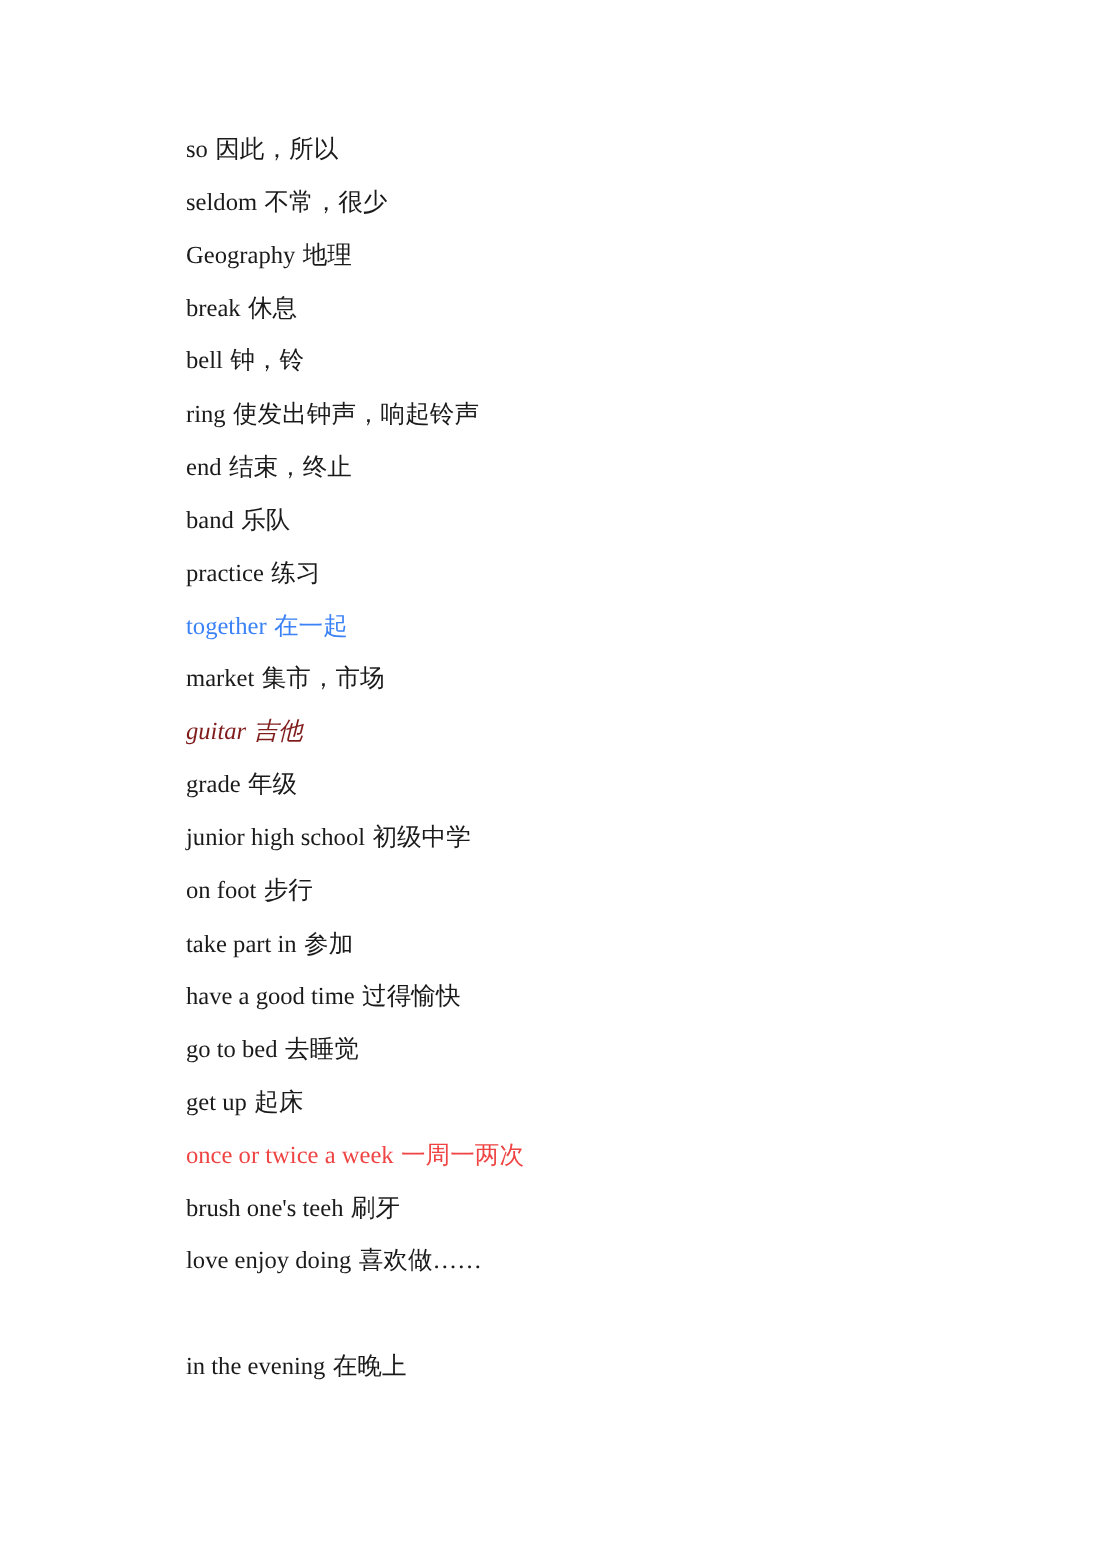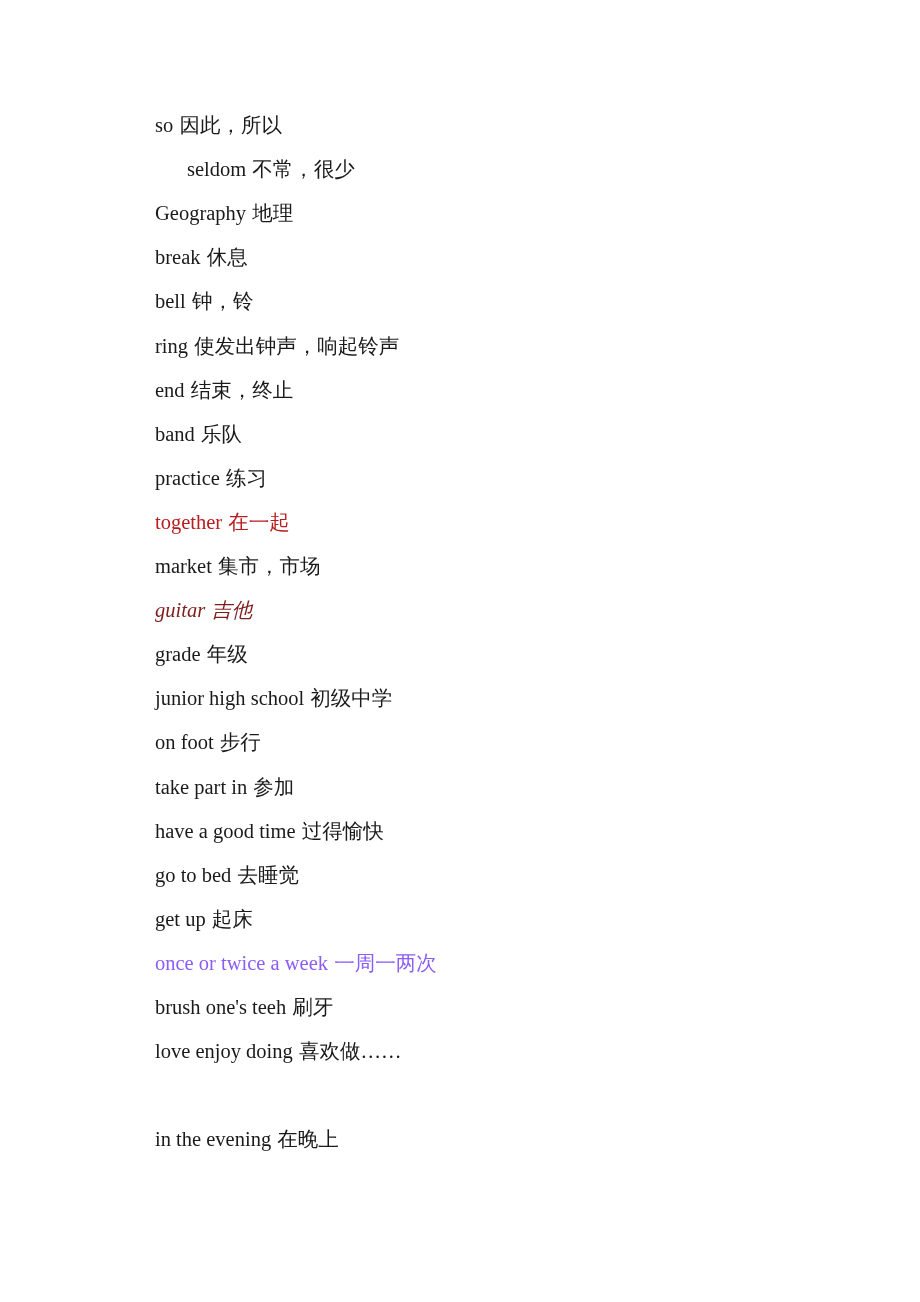--- a/index.html
+++ b/index.html
@@ -63,37 +63,37 @@
   }
 </style>
 </head>
 <body>
 
 <div id="page" style="background: rgb(255, 255, 255);">
 
 
   <ul id="vocab-list">
       <li class="vocab-line" style="top: 110px; left: 155px; color: rgb(26, 26, 26);"><span class="term">so</span><span class="gloss">因此，所以</span></li>
-      <li class="vocab-line" style="top: 154.1px; left: 155px; color: rgb(26, 26, 26); margin-left: 32px;"><span class="term">seldom</span><span class="gloss">不常，很少</span></li>
+      <li class="vocab-line" style="top: 154.1px; left: 155px; color: rgb(26, 26, 26);"><span class="term">seldom</span><span class="gloss">不常，很少</span></li>
       <li class="vocab-line" style="top: 198.2px; left: 155px; color: rgb(26, 26, 26);"><span class="term">Geography</span><span class="gloss">地理</span></li>
       <li class="vocab-line" style="top: 242.3px; left: 155px; color: rgb(26, 26, 26);"><span class="term">break</span><span class="gloss">休息</span></li>
       <li class="vocab-line" style="top: 286.4px; left: 155px; color: rgb(26, 26, 26);"><span class="term">bell</span><span class="gloss">钟，铃</span></li>
       <li class="vocab-line" style="top: 330.5px; left: 155px; color: rgb(26, 26, 26);"><span class="term">ring</span><span class="gloss">使发出钟声，响起铃声</span></li>
       <li class="vocab-line" style="top: 374.6px; left: 155px; color: rgb(26, 26, 26);"><span class="term">end</span><span class="gloss">结束，终止</span></li>
       <li class="vocab-line" style="top: 418.7px; left: 155px; color: rgb(26, 26, 26);"><span class="term">band</span><span class="gloss">乐队</span></li>
       <li class="vocab-line" style="top: 462.8px; left: 155px; color: rgb(26, 26, 26);"><span class="term">practice</span><span class="gloss">练习</span></li>
-      <li class="vocab-line" style="top: 506.9px; left: 155px; color: #b91c1c;"><span class="term">together</span><span class="gloss">在一起</span></li>
+      <li class="vocab-line" style="top: 506.9px; left: 155px; color: #3b82f6;"><span class="term">together</span><span class="gloss">在一起</span></li>
       <li class="vocab-line" style="top: 551px; left: 155px; color: rgb(26, 26, 26);"><span class="term">market</span><span class="gloss">集市，市场</span></li>
       <li class="vocab-line" style="top: 595.1px; left: 155px; color: #7f1d1d; font-style: italic;"><span class="term">guitar</span><span class="gloss">吉他</span></li>
       <li class="vocab-line" style="top: 639.2px; left: 155px; color: rgb(26, 26, 26);"><span class="term">grade</span><span class="gloss">年级</span></li>
       <li class="vocab-line" style="top: 683.3px; left: 155px; color: rgb(26, 26, 26);"><span class="term">junior high school</span><span class="gloss">初级中学</span></li>
       <li class="vocab-line" style="top: 727.4px; left: 155px; color: rgb(26, 26, 26);"><span class="term">on foot</span><span class="gloss">步行</span></li>
       <li class="vocab-line" style="top: 771.5px; left: 155px; color: rgb(26, 26, 26);"><span class="term">take part in</span><span class="gloss">参加</span></li>
       <li class="vocab-line" style="top: 815.6px; left: 155px; color: rgb(26, 26, 26);"><span class="term">have a good time</span><span class="gloss">过得愉快</span></li>
       <li class="vocab-line" style="top: 859.7px; left: 155px; color: rgb(26, 26, 26);"><span class="term">go to bed</span><span class="gloss">去睡觉</span></li>
       <li class="vocab-line" style="top: 903.8px; left: 155px; color: rgb(26, 26, 26);"><span class="term">get up</span><span class="gloss">起床</span></li>
-      <li class="vocab-line" style="top: 947.9px; left: 155px; color: #8b5cf6;"><span class="term">once or twice a week</span><span class="gloss">一周一两次</span></li>
+      <li class="vocab-line" style="top: 947.9px; left: 155px; color: #ef4444;"><span class="term">once or twice a week</span><span class="gloss">一周一两次</span></li>
       <li class="vocab-line" style="top: 992px; left: 155px; color: rgb(26, 26, 26);"><span class="term">brush one's teeh</span><span class="gloss">刷牙</span></li>
       <li class="vocab-line" style="top: 1036.1px; left: 155px; color: rgb(26, 26, 26);"><span class="term">love enjoy doing</span><span class="gloss">喜欢做……</span></li>
       <li class="vocab-line" style="top: 1124.3px; left: 155px; color: rgb(26, 26, 26);"><span class="term">in the evening</span><span class="gloss">在晚上</span></li>
     </ul>
 
 </div>
 
 </body></html>

